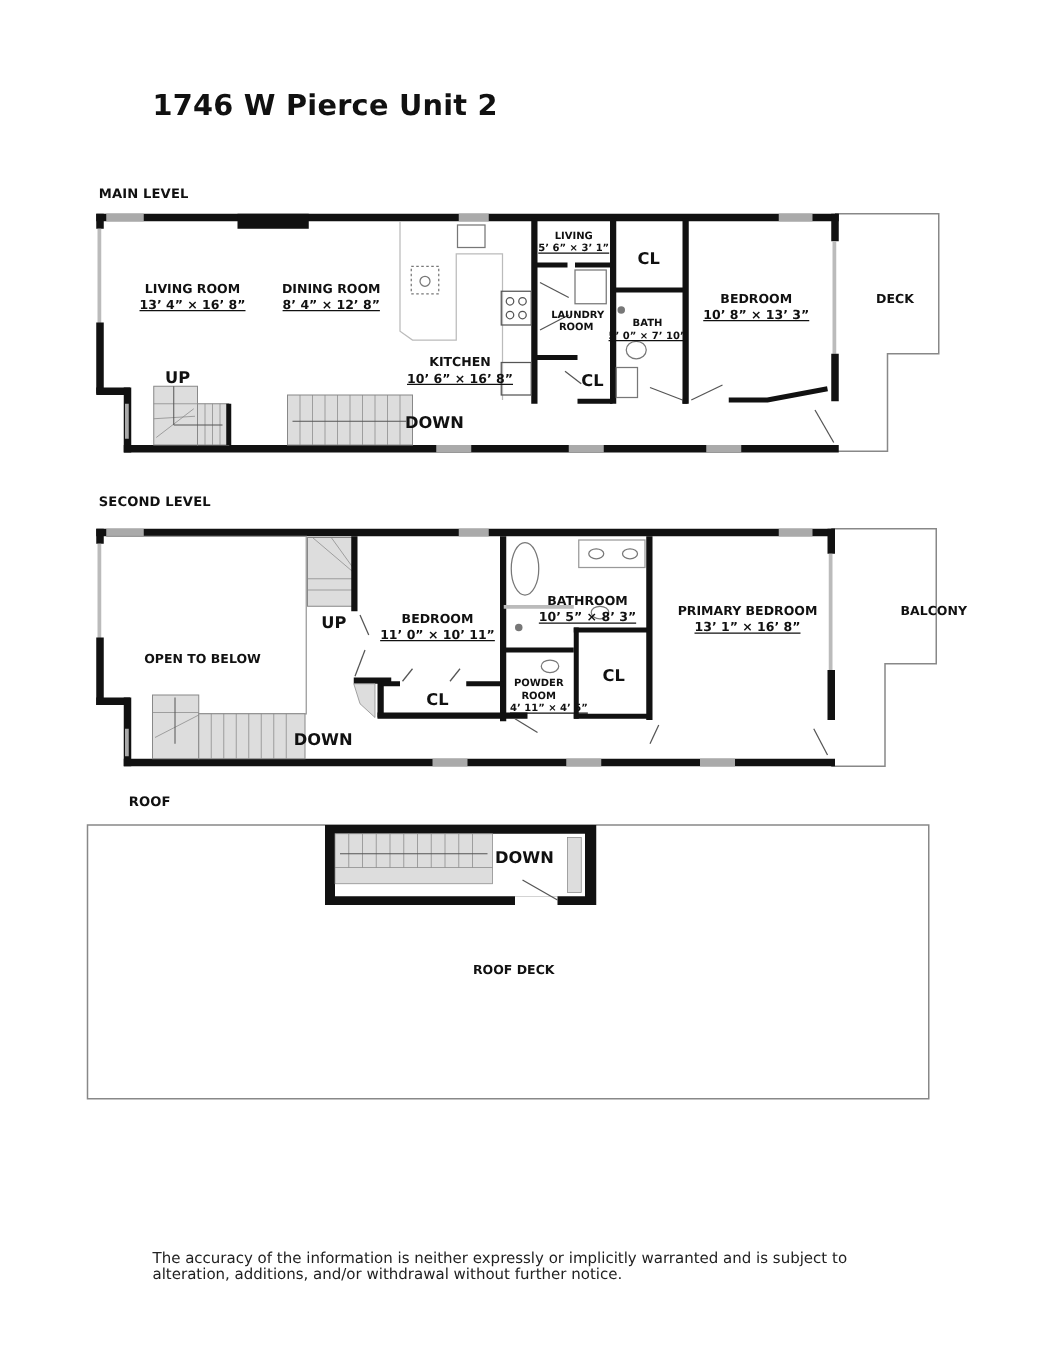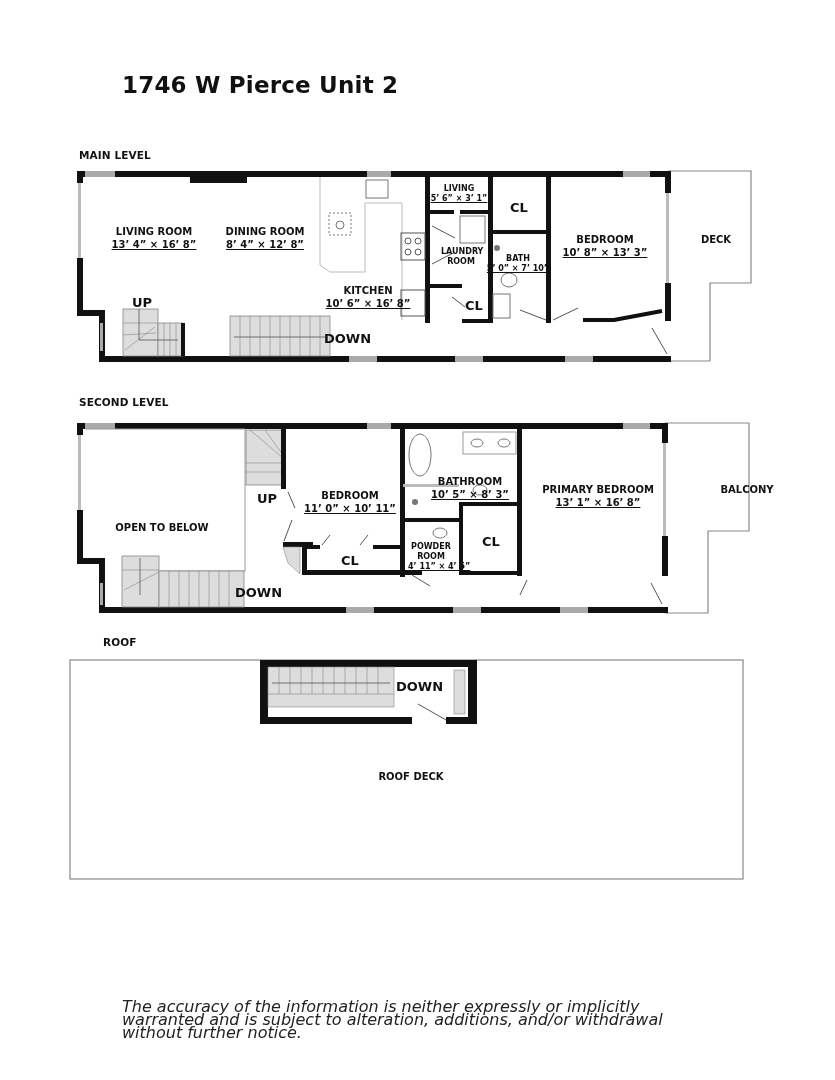--- a/index.html
+++ b/index.html
@@ -5,21 +5,21 @@
   html,body{margin:0;padding:0;background:#fff;}
   body{width:835px;height:1080px;position:relative;overflow:hidden;font-family:"DejaVu Sans","Liberation Sans",sans-serif;color:#111;}
   .title{position:absolute;left:122px;top:72px;font-size:23px;font-weight:bold;letter-spacing:0.2px;}
   .level-label{position:absolute;font-size:10.5px;font-weight:bold;letter-spacing:0.1px;}
   .plan{position:absolute;left:0;top:0;}
   .room{position:absolute;text-align:center;font-size:10px;font-weight:bold;line-height:13px;white-space:nowrap;transform:translateX(-50%);}
   .room .dim{font-weight:bold;font-size:10px;display:block;text-decoration:underline;}
   .room.small{font-size:8px;line-height:10px;}
   .room.small .dim{font-size:8px;}
   .tag{position:absolute;font-size:13px;font-weight:bold;}
-  .disclaimer{position:absolute;left:122px;top:1000px;width:590px;font-size:16px;line-height:13px;color:#222;font-style:italic;}
+  .disclaimer{position:absolute;left:122px;top:1000px;width:590px;font-size:12px;line-height:13px;color:#222;}
 </style>
 </head>
 <body>
 
 <div class="title">1746 W Pierce Unit 2</div>
 
 <div class="level-label" style="left:79px;top:149px;">MAIN LEVEL</div>
 
 <svg class="plan" width="835" height="1080" viewBox="0 0 835 1080" style="pointer-events:none;">
 

